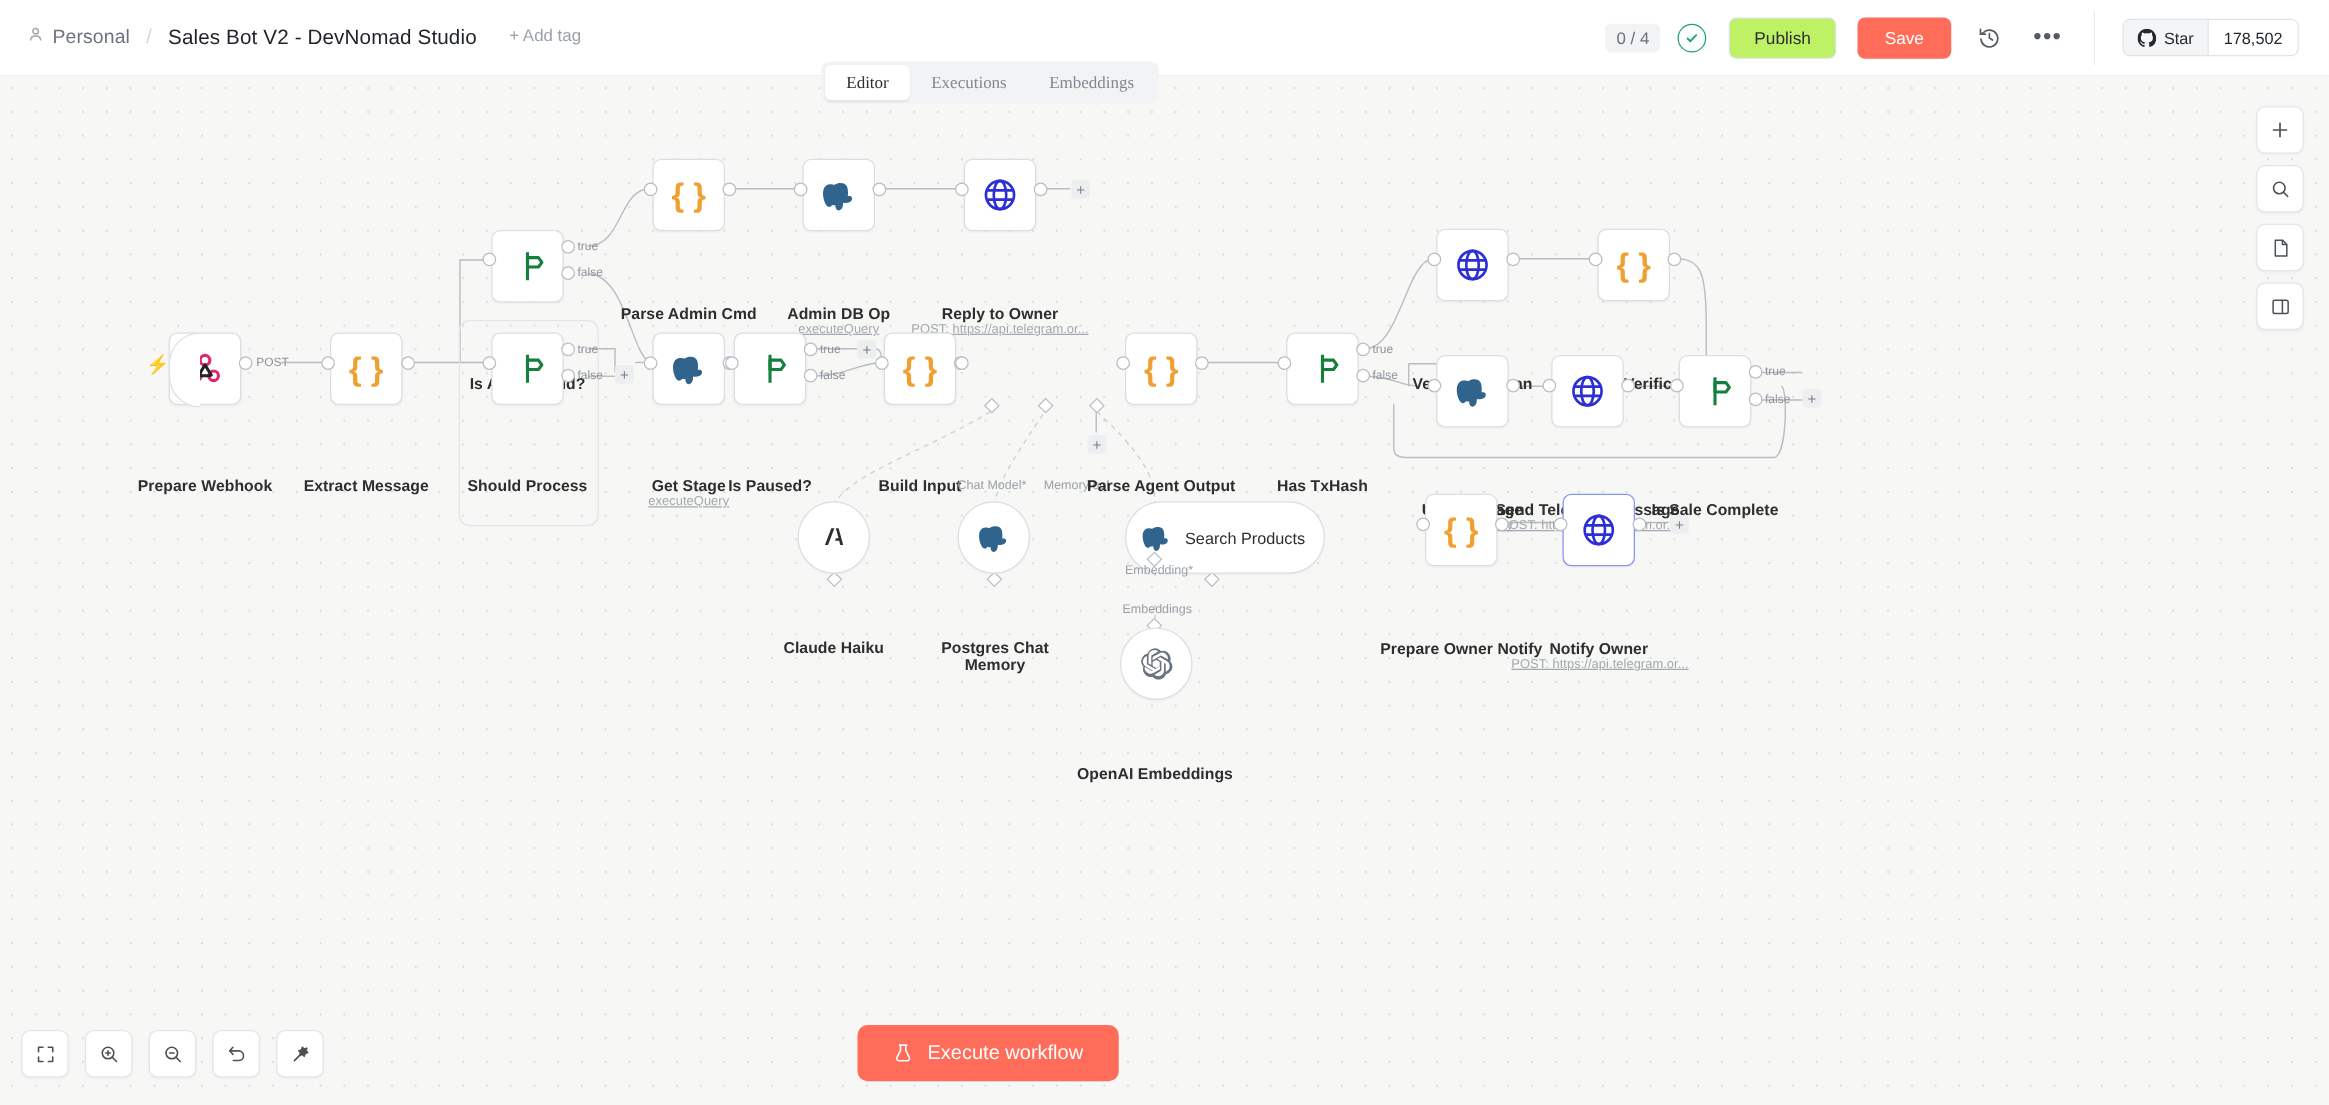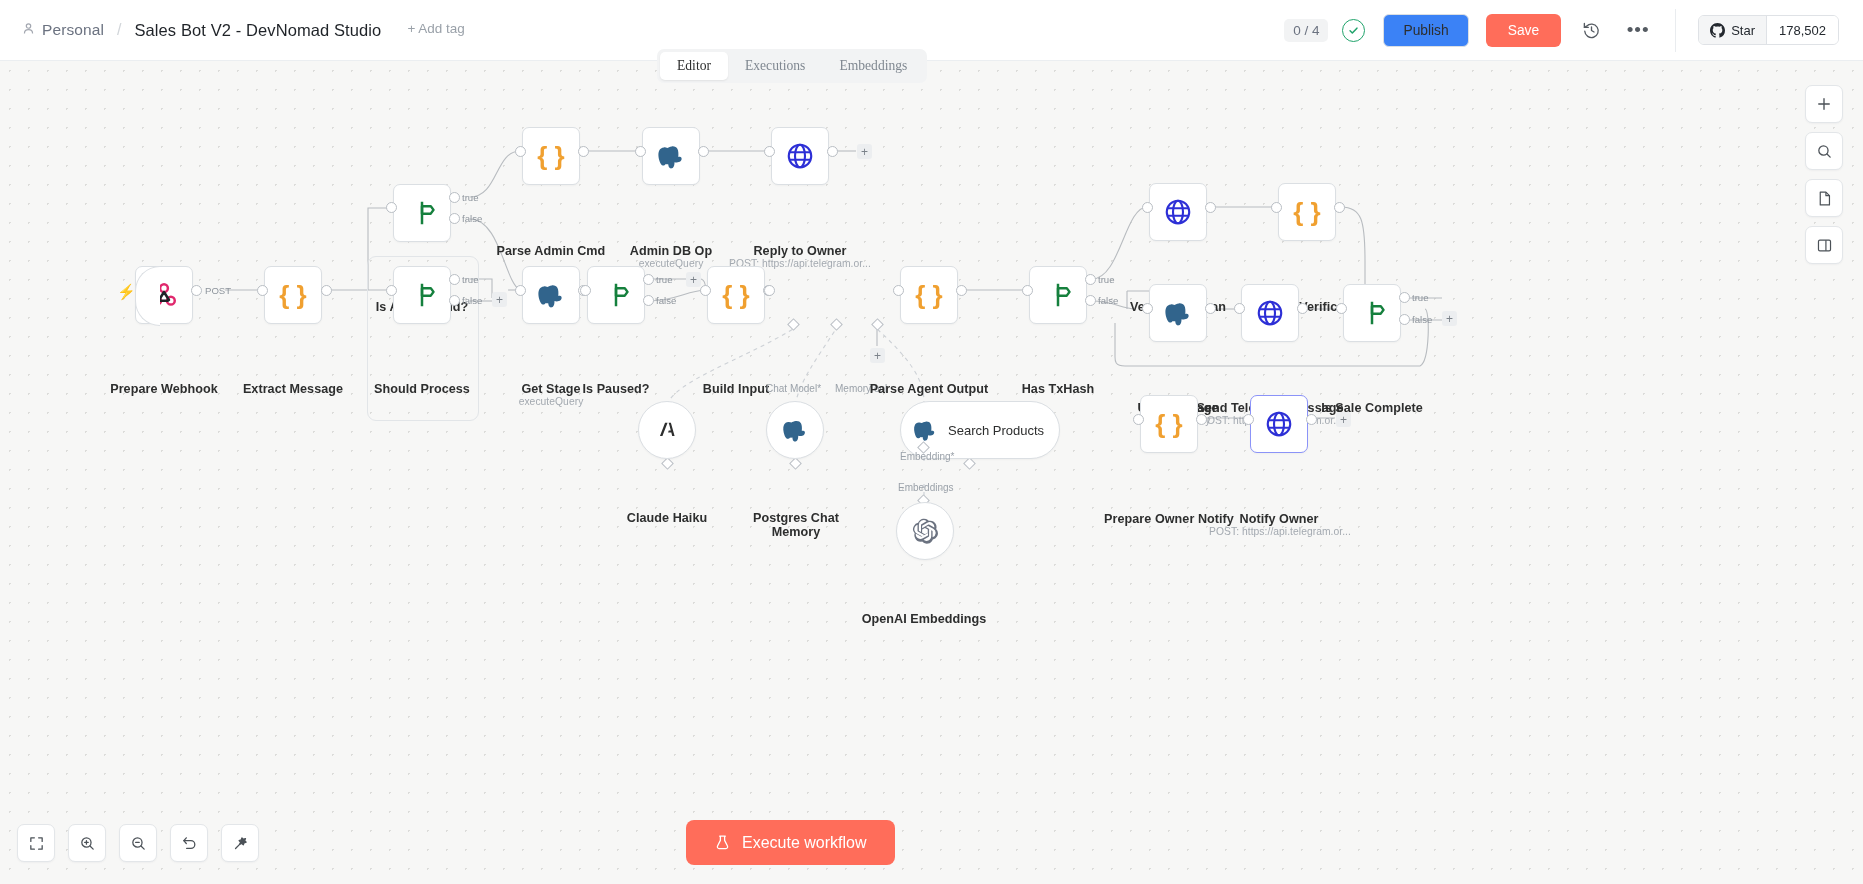--- a/index.html
+++ b/index.html
@@ -28,21 +28,21 @@
   .pill-count {
     font-size:13.5px; color:#6b7280; background:#f2f3f4;
     border-radius:5px; padding:4px 9px; margin-right:14px;
   }
   .ok-circle {
     width:23px; height:23px; border-radius:50%;
     border:1.6px solid #20a36b; display:flex; align-items:center; justify-content:center;
     margin-right:18px;
   }
   .btn-publish {
-    font-size:13.8px; color:#2d2e2e; background:#3b82f6;
+    font-size:13.8px; color:#2d2e2e; background:#bef264;
     border:1px solid #dbdfe3; border-radius:6px;
     padding:8px 19px; cursor:pointer;
   }
   .btn-save {
     font-size:13.8px; color:#fff; background:#ff6d5a;
     border:none; border-radius:6px; padding:9px 22px;
     margin-left:17px; cursor:pointer; font-weight:400;
   }
   .icon-btn { width:34px; height:34px; display:flex; align-items:center; justify-content:center;
     margin-left:13px; cursor:pointer; border-radius:5px; color:#555b62;}
@@ -90,21 +90,21 @@
   .node.wide { width:152px; height:58px; justify-content:flex-start; padding-left:13px; gap:11px;}
   .node.selected { border:1.5px solid #8b93f8; }
   .node.round { width:58px; height:58px; border-radius:50%; }
 
   .nlabel {
     position:absolute; font-size:12.6px; color:#2d2e2e; text-align:center;
     white-space:nowrap; font-weight:600; letter-spacing:.05px; line-height:14px;
   }
   .nsub {
     position:absolute; font-size:10.3px; color:#a3a9b0; text-align:center;
-    white-space:nowrap; letter-spacing:.05px;
+    white-space:nowrap; letter-spacing:.05px;text-decoration:underline;
   }
   .nwlabel { font-size:13px; color:#2d2e2e; font-weight:400; white-space:nowrap;}
 
   
   .port {
     position:absolute; width:11px; height:11px; border-radius:50%;
     background:#fff; border:1.5px solid #b9bec4;
   }
   .porttxt { position:absolute; font-size:9.6px; color:#8d949c; white-space:nowrap;}
   .plusbox {

